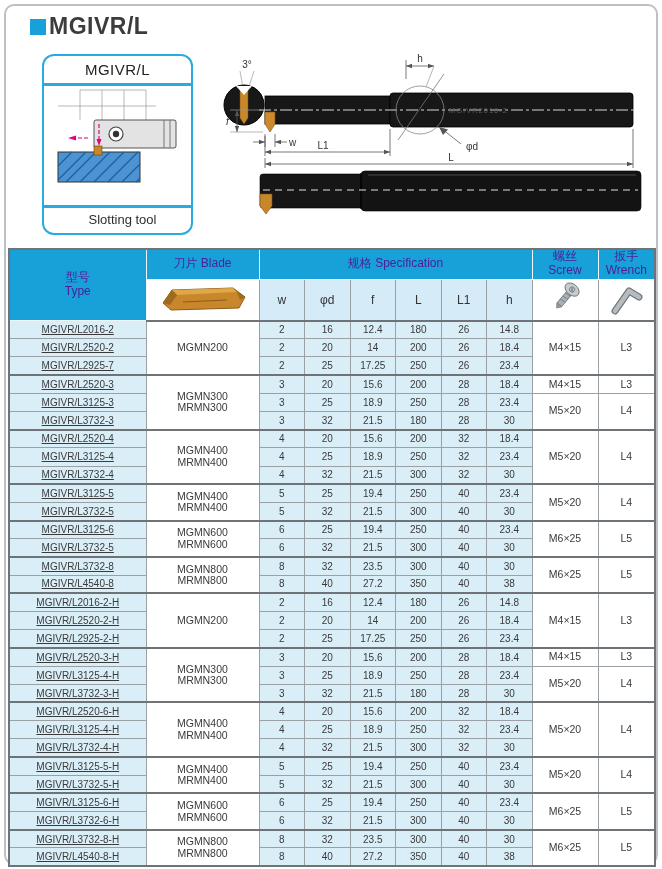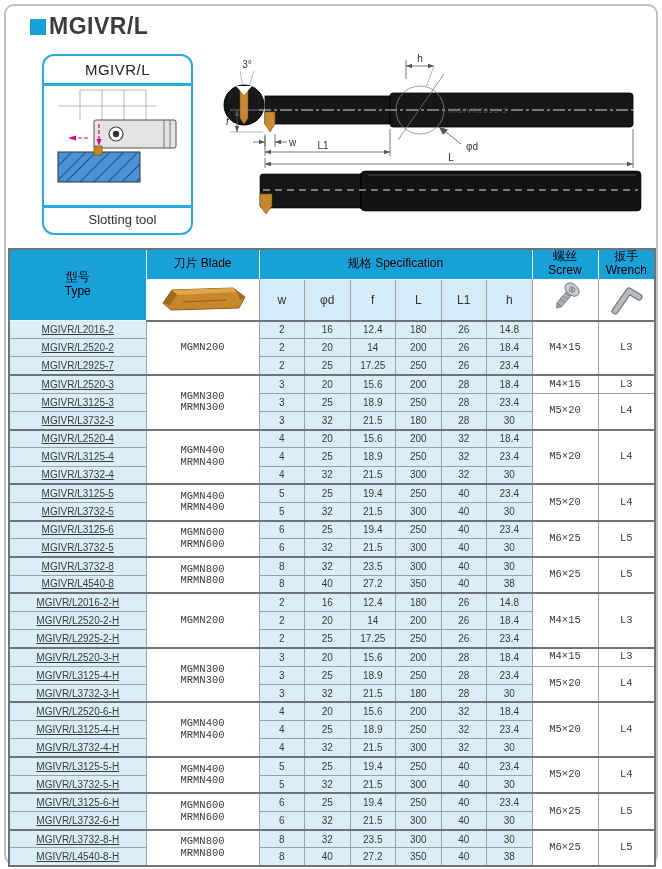--- a/index.html
+++ b/index.html
@@ -41,28 +41,28 @@
     position:absolute; left:8px; top:248px; width:646px;
     border-collapse:collapse; table-layout:fixed;
     border:2px solid #6e7377;
     font-family:"Liberation Sans", sans-serif;
   }
   .spec-table th, .spec-table td {
     border:1px solid #9aa0a4; text-align:center; vertical-align:middle; padding:0;
   }
   .hrow1 th { height:30px; }
   .hrow2 th { height:40px; }
-  th.hmain { background:#18a0d9; color:#000000; font-weight:normal; font-size:12px; border:1px solid #eef6fb; line-height:1.15; }
+  th.hmain { background:#18a0d9; color:#4c1d95; font-weight:normal; font-size:12px; border:1px solid #eef6fb; line-height:1.15; }
   th.hsub  { background:#d5ebf7; color:#333; font-weight:normal; font-size:12px; }
   th.hicon { background:#fff; }
   .spec-table thead tr.hrow2 th { border-bottom:2px solid #6e7377; }
   .spec-table td { font-size:10px; color:#3a3a3a; height:18.2px; line-height:1.1; }
   td.c-type { background:#daeef8;text-decoration:underline; }
   td.c-spec { background:#daeef8; }
-  td.c-blade, td.c-screw, td.c-wrench { background:#fff; font-size:10.5px;font-family:Liberation Mono, monospace; }
+  td.c-blade, td.c-screw, td.c-wrench { background:#fff; font-size:10.5px; }
   td.tb { border-bottom:2px solid #6e7377; }
 </style>
 </head>
 <body>
 
 <div class="stage">
   <div class="frame"></div>
 
   <div class="title-row">
     <span class="title-square"></span>

